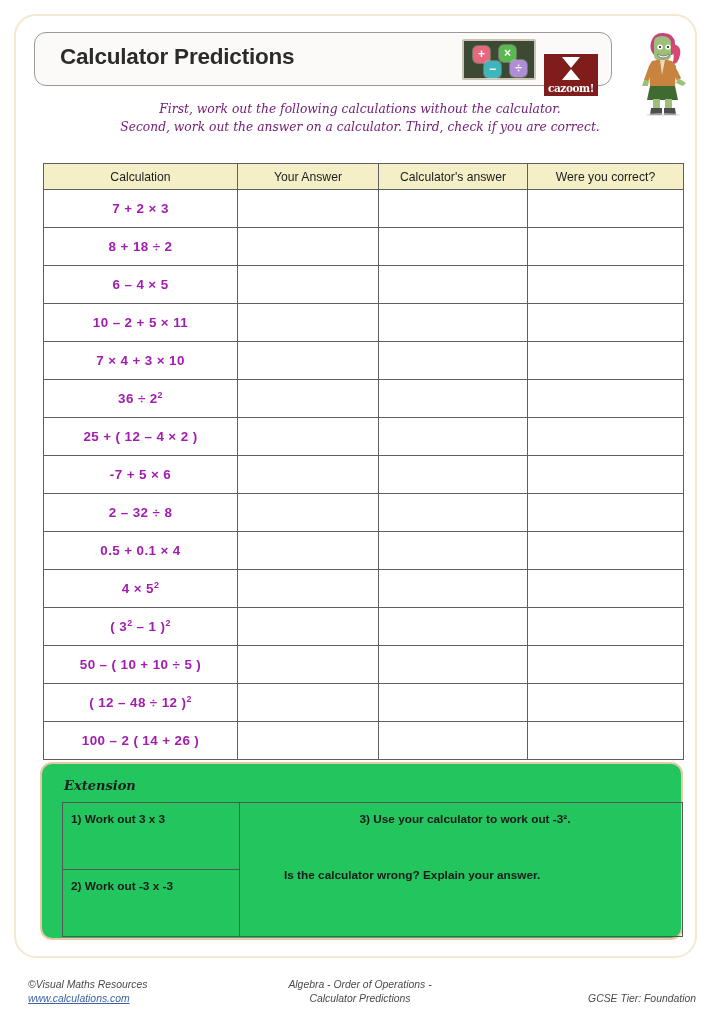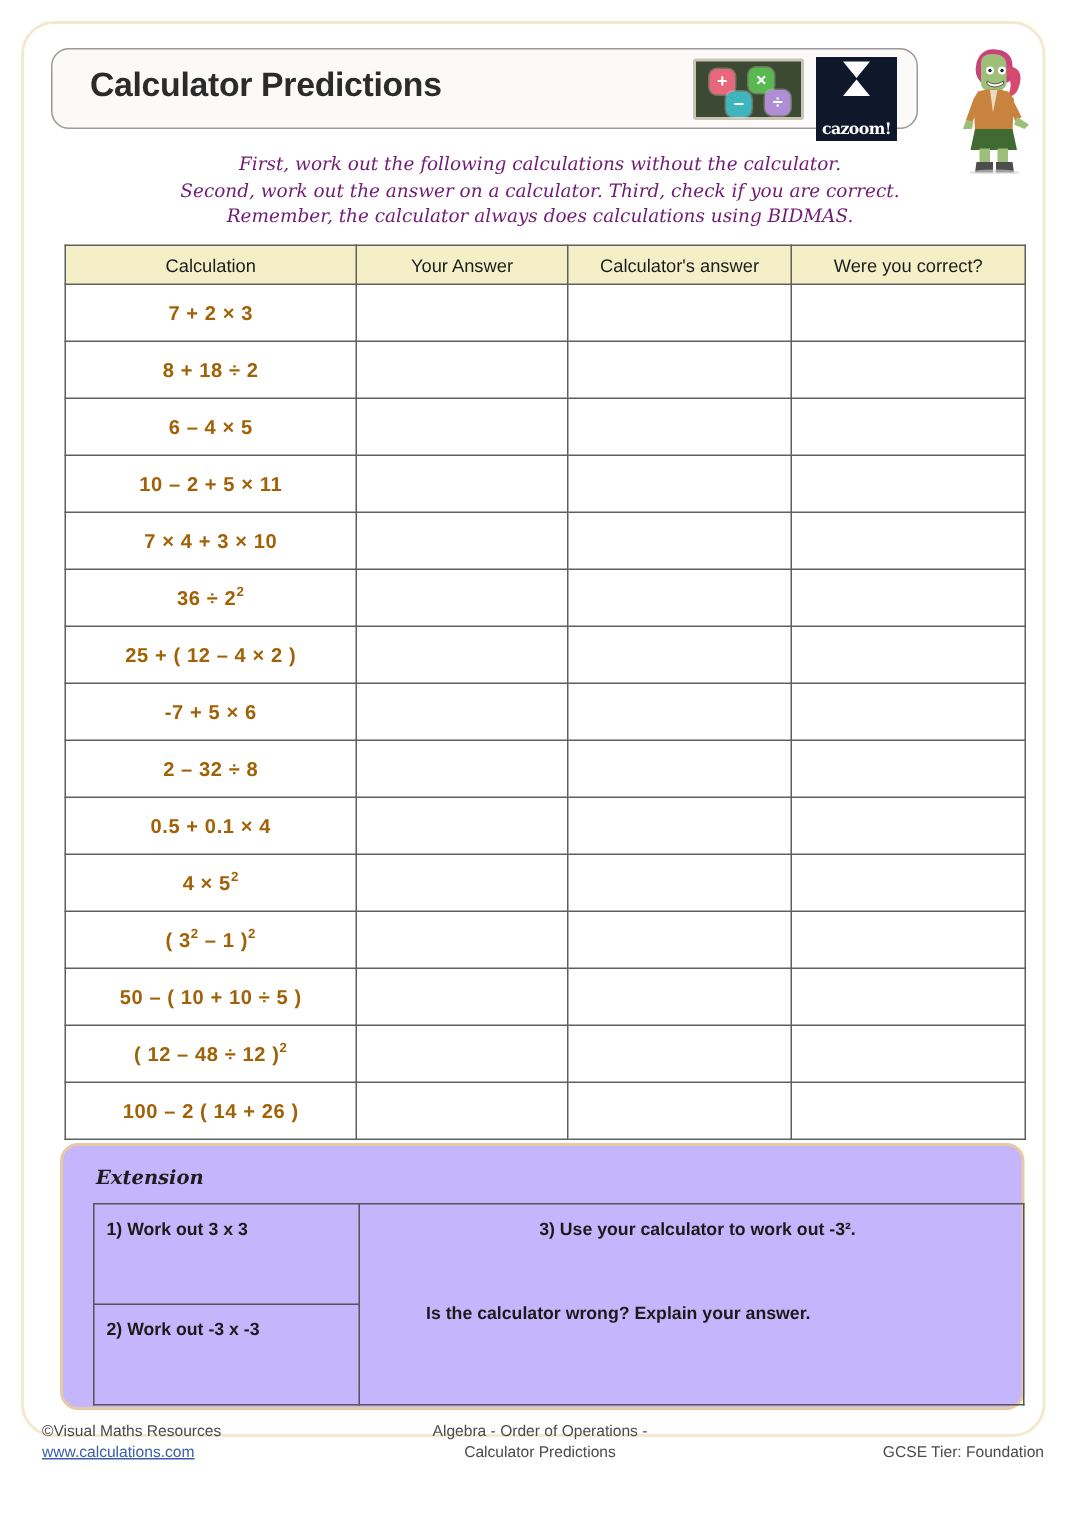--- a/index.html
+++ b/index.html
@@ -90,24 +90,24 @@
     box-shadow: 0 0 0 1px rgba(255,255,255,0.25);
   }
   .op-plus  { left: 9px;  top: 5px;  background: #e8677c; }
   .op-times { left: 35px; top: 4px;  background: #59b84f; }
   .op-minus { left: 20px; top: 20px; background: #3fb5bd; }
   .op-div   { left: 46px; top: 19px; background: #b08ed6; }
 
   .cazoom-badge {
     position: absolute;
     left: 82px;
-    top: 0px;
+    top: 16px;
     width: 54px;
-    height: 56px;
-    background: #0f172a;
+    height: 42px;
+    background: #7f1d1d;
   }
   .hourglass {
     position: absolute;
     left: 18px;
     top: 3px;
     width: 18px;
     height: 23px;
   }
   .hourglass::before,
   .hourglass::after {
@@ -177,41 +177,41 @@
     height: 25px;
     font-size: 12.2px;
     font-weight: normal;
     color: #1d1d1d;
     text-align: center;
   }
   .calc-table td.calc-cell {
     text-align: center;
     font-size: 13.4px;
     font-weight: bold;
-    color: #a16207;
+    color: #a21caf;
     letter-spacing: 0.4px;
   }
   .calc-table td.blank-cell { background: #ffffff; }
   .col-calc { width: 194px; }
   .col-your { width: 141px; }
   .col-calcans { width: 149px; }
   .col-correct { width: 156px; }
   sup { font-size: 0.66em; vertical-align: super; line-height: 0; }
 
   
   .extension-box {
     position: absolute;
     left: 40px;
     top: 762px;
     width: 643px;
     height: 178px;
     box-sizing: border-box;
     border: 2px solid #e8c9a6;
     border-radius: 12px;
-    background: #c4b5fd;
+    background: #22c55e;
   }
   .extension-title {
     position: absolute;
     left: 22px;
     top: 14px;
     font-family: "DejaVu Serif", serif;
     font-style: italic;
     font-weight: bold;
     font-size: 13px;
     color: #1d1d1d;
@@ -243,25 +243,26 @@
   .ext-q3b {
     display: block;
     margin-top: 42px;
     padding-left: 36px;
   }
 
   
   .footer {
     position: absolute;
     left: 0;
-    top: 948px;
+    top: 978px;
     width: 720px;
     height: 38px;
     font-size: 10.4px;
     color: #4a4a4a;
+    font-style: italic;
   }
   .footer-left {
     position: absolute;
     left: 28px;
     top: 0;
     line-height: 14px;
   }
   .footer-link {
     color: #3b5fa8;
     text-decoration: underline;
@@ -333,21 +334,20 @@
 
   <path d="M17 80 L28 80 L28 87 L16 87 Z" fill="#4d4d4d"></path>
   <path d="M30 80 L41 80 L42 87 L30 87 Z" fill="#4d4d4d"></path>
 
   <ellipse cx="29" cy="87" rx="17" ry="2" fill="#d9d9d9" opacity="0.6"></ellipse>
 </svg>
 
 <div class="instructions">
   <div>First, work out the following calculations without the calculator.</div>
   <div>Second, work out the answer on a calculator. Third, check if you are correct.</div>
-  <div>Remember, the calculator always does calculations using BIDMAS.</div>
 </div>
 
 <table class="calc-table">
   <colgroup>
     <col class="col-calc">
       <col class="col-your">
       <col class="col-calcans">
       <col class="col-correct">
   </colgroup>
   <thead>

